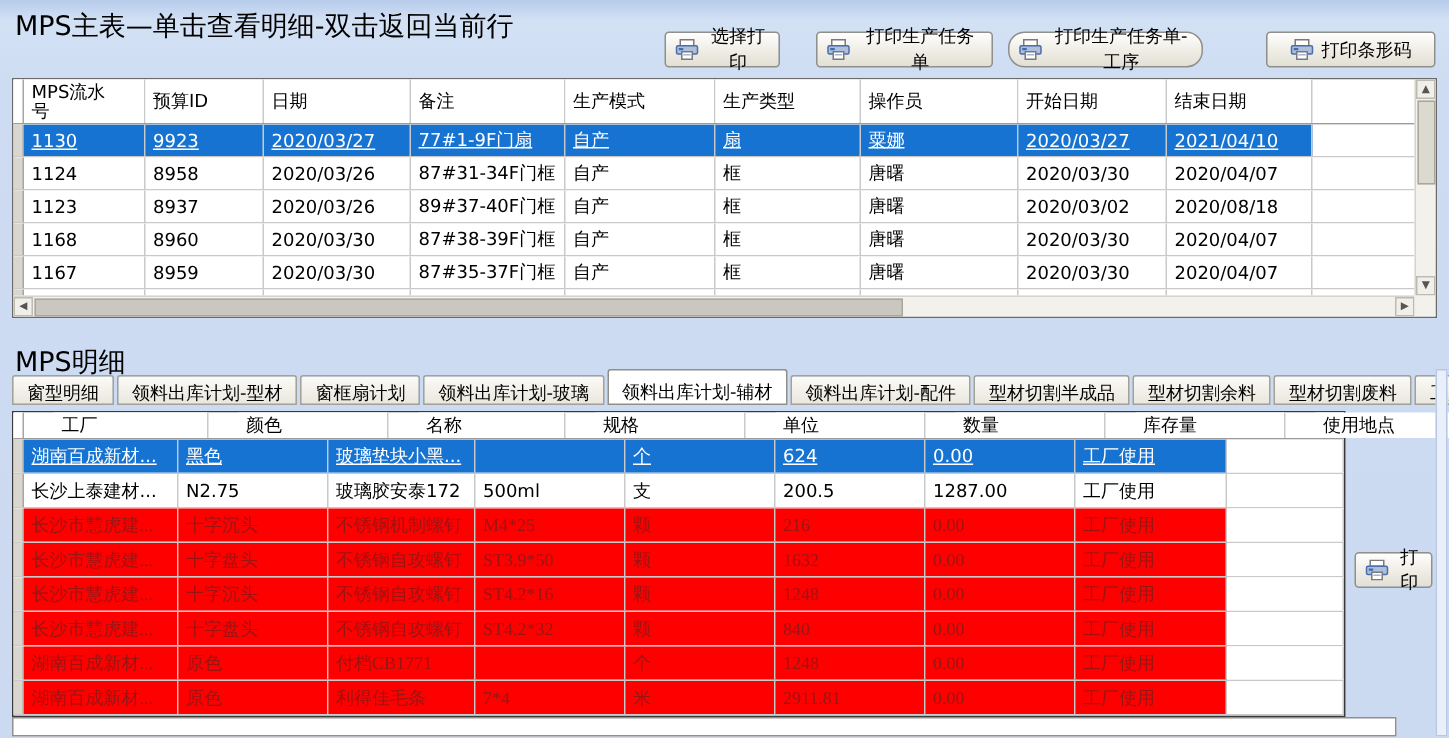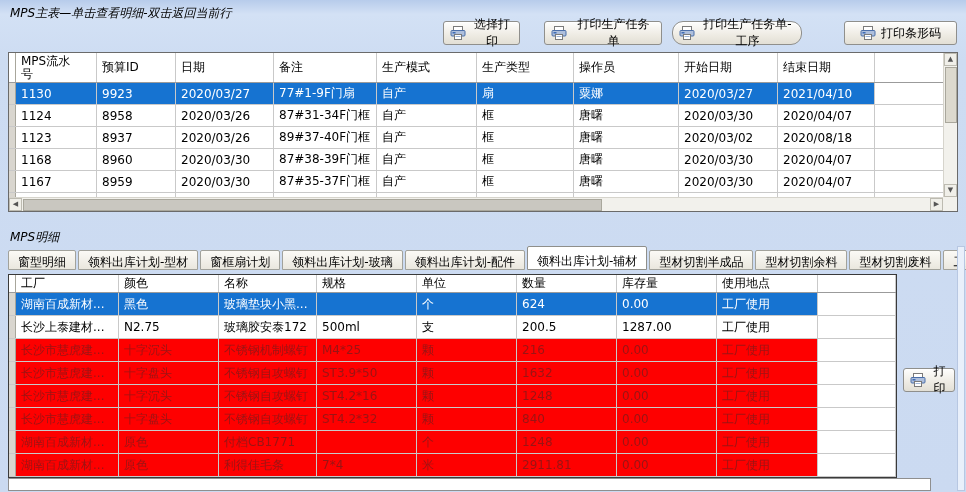--- a/index.html
+++ b/index.html
@@ -1,21 +1,21 @@
 <!DOCTYPE html>
 <html><head>
 <meta charset="utf-8">
 <style>
   html,body{margin:0;padding:0;}
   .screen{
     position:relative;width:966px;height:492px;overflow:hidden;
     background:linear-gradient(180deg,#b7cceb 0px,#d3e1f5 14px,#cddcf2 60px,#cbdaf1 100%);
     font-family:"DejaVu Sans",sans-serif;font-size:12px;color:#000;
   }
-  .panel-title{position:absolute;font-size:12px;color:#000;white-space:nowrap;font-style:italic;}
+  .panel-title{position:absolute;font-size:18px;color:#000;white-space:nowrap;}
   .main-title{left:10px;top:5px;}
   .detail-title{left:10px;top:229px;}
 
   
   .btn{position:absolute;height:24px;display:flex;align-items:center;justify-content:center;gap:5px;
     background:linear-gradient(#fefefd,#eeebe3 60%,#e2dfd5);border:1px solid #8f8f8c;border-radius:3px;
     box-shadow:inset 0 1px 0 #fff;font-size:12px;font-family:inherit;padding:0 6px;cursor:default;}
   .b1{left:443px;top:21px;width:77px;}
   .b2{left:544px;top:21px;width:118px;}
   .b3{left:672px;top:21px;width:130px;border-radius:11px;}
@@ -35,35 +35,35 @@
     display:flex;align-items:center;overflow:hidden;white-space:nowrap;}
   .ghead{background:#fff;border-bottom:1px solid #9b9b9b;}
   .ghead .gcell{background:#fff;}
   .gbody{overflow:hidden;}
   .grid-main .ghead{height:30px;justify-content:center;}
   .grid-main .grow{height:22px;}
   .grid-main .ghead.grow{height:30px;}
   .grid-main .gbody{height:114px;}
   .grid-detail .ghead{height:18px;}
   .grid-detail .grow{height:23px;}
-  .grid-detail .ghead.grow{height:18px;}
+  .grid-detail .ghead.grow{height:18px;gap:20px;}
   .grid-detail .gbody{height:184px;}
   .ind{background:#d9d6cf;border-right:1px solid #a8a69b;padding:0;}
   .fillc{background:#fff;}
   .grid-main .c0{width:7px;}  .grid-main .c1{width:81px;} .grid-main .c2{width:79px;}
   .grid-main .c3{width:98px;} .grid-main .c4{width:103px;}.grid-main .c5{width:100px;}
   .grid-main .c6{width:97px;} .grid-main .c7{width:105px;}.grid-main .c8{width:99px;}
   .grid-main .c9{width:97px;} .grid-main .c10{flex:1 1 auto;margin-top:45px;}
   .grid-main .hcell.c1{white-space:normal;line-height:13px;padding-right:20px;}
   .grid-detail .c0{width:7px;}  .grid-detail .c1{width:103px;}.grid-detail .c2{width:100px;}
   .grid-detail .c3{width:98px;} .grid-detail .c4{width:100px;}.grid-detail .c5{width:100px;}
   .grid-detail .c6{width:100px;}.grid-detail .c7{width:100px;}.grid-detail .c8{width:101px;}
   .grid-detail .c9{flex:1 1 auto;}
-  .sel .gcell:not(.ind):not(.fillc){background:#1673d1;color:#fff;}
-  .alert .gcell:not(.ind):not(.fillc){background:#fe0000;color:#9a1414;}
+  .sel .gcell:not(.ind):not(.fillc){background:#1673d1;color:#fff;text-decoration:underline;}
+  .alert .gcell:not(.ind):not(.fillc){background:#fe0000;color:#9a1414;font-family:Liberation Serif, serif;}
 
   
   .vscroll{position:absolute;top:0;right:0;width:14px;bottom:14px;background:#f2f1ec;
     border-left:1px solid #d6d4cc;display:flex;flex-direction:column;align-items:center;box-sizing:border-box;}
   .hscroll{position:absolute;left:0;right:14px;bottom:0;height:14px;background:#f2f1ec;
     border-top:1px solid #d6d4cc;display:flex;align-items:center;box-sizing:border-box;}
   .sarrow{flex:0 0 auto;width:13px;height:13px;background:#f0efe9;border:1px solid #bdbbb1;
     box-sizing:border-box;font-size:7px;line-height:11px;text-align:center;color:#555;}
   .vthumb{width:12px;height:56px;background:#dcd9ce;border:1px solid #a9a79c;box-sizing:border-box;margin-top:1px;}
   .hthumb{height:12px;width:62%;background:#c9c7c0;border:1px solid #a9a79c;box-sizing:border-box;margin-left:1px;}
@@ -248,22 +248,22 @@
     <div class="scorner"></div>
   </div>
 
   <div class="panel-title detail-title">MPS明细</div>
 
   <div class="tabs">
       <div class="tab">窗型明细</div>
       <div class="tab">领料出库计划-型材</div>
       <div class="tab">窗框扇计划</div>
       <div class="tab">领料出库计划-玻璃</div>
+      <div class="tab active">领料出库计划-辅材</div>
       <div class="tab">领料出库计划-配件</div>
-      <div class="tab active">领料出库计划-辅材</div>
       <div class="tab">型材切割半成品</div>
       <div class="tab">型材切割余料</div>
       <div class="tab">型材切割废料</div>
       <div class="tab">工序</div>
     </div>
 
   <div class="grid grid-detail">
     <div class="grid-content">
         <div class="grow ghead">
           <div class="gcell c0 ind"></div>

